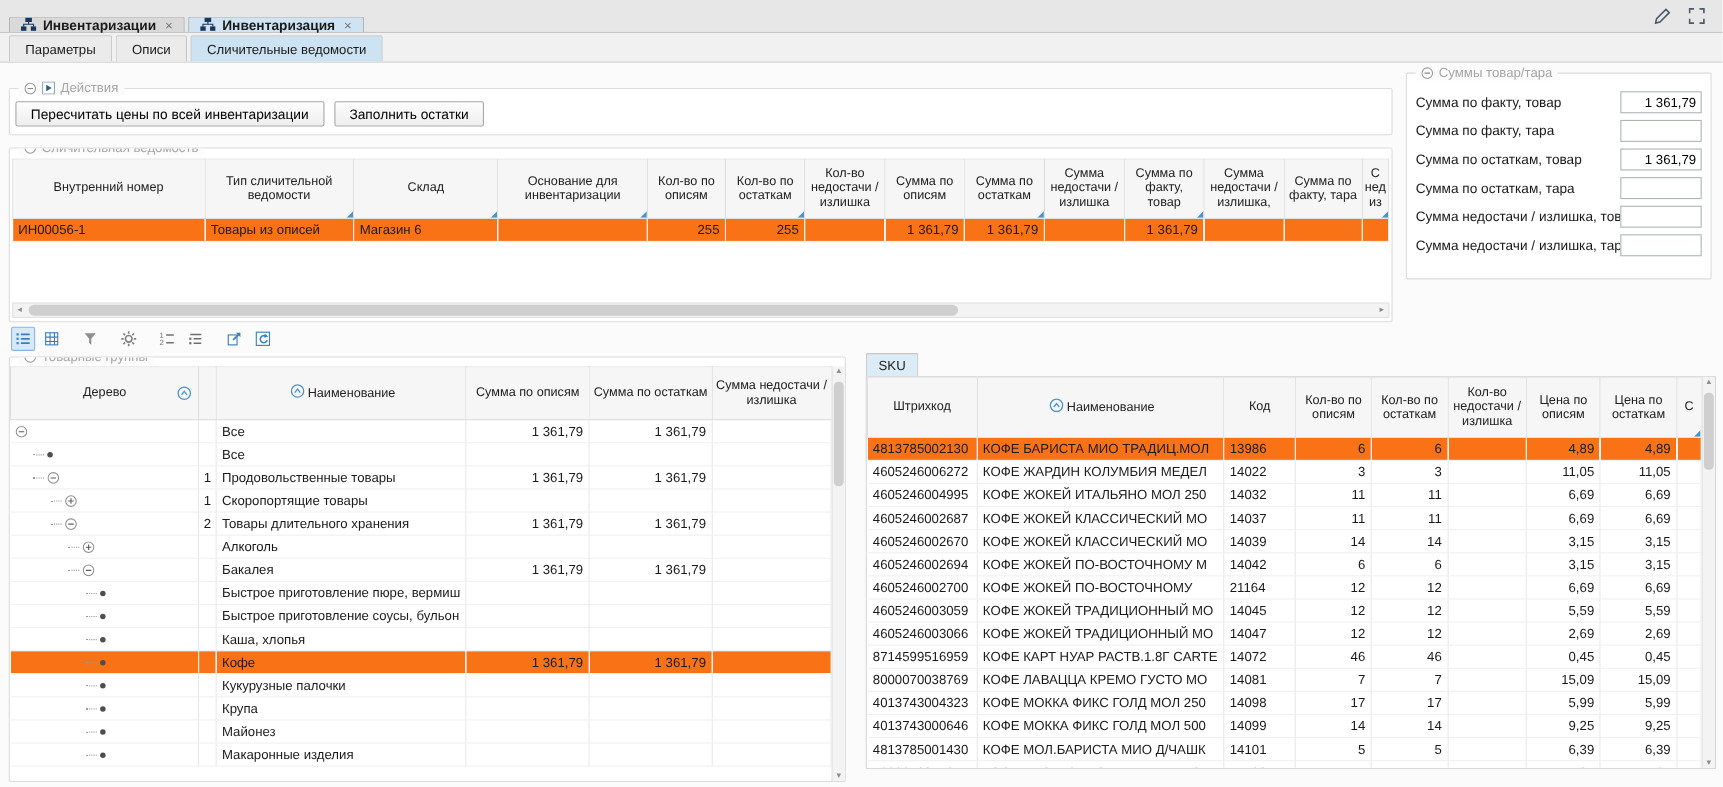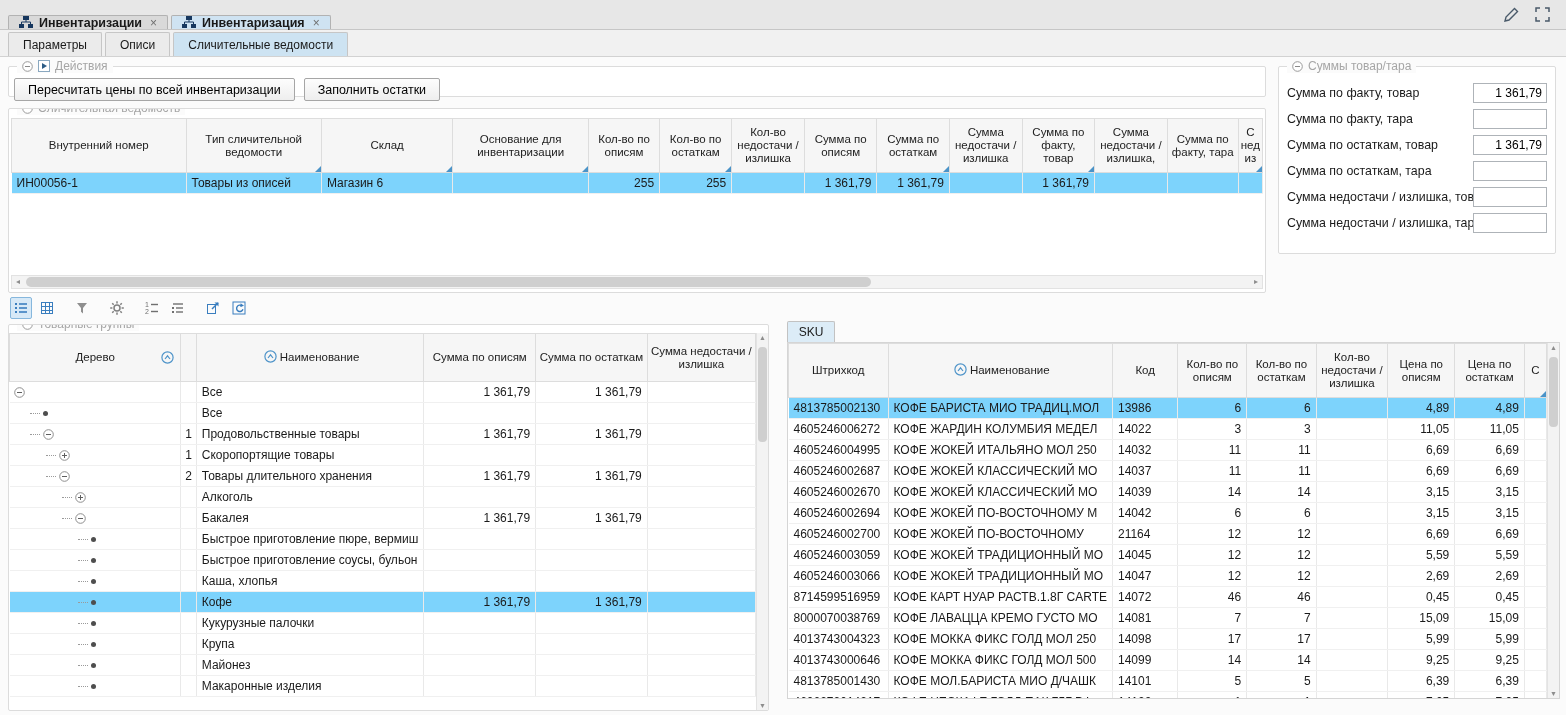--- a/index.html
+++ b/index.html
@@ -22,42 +22,42 @@
   .top-row{height:262px;display:flex}
   .top-left{flex:1;min-width:0;display:flex;flex-direction:column}
   .totals-col{width:292px}
   .bottom-row{flex:1;display:flex;min-height:0}
   .groups-col{width:775px;display:flex;flex-direction:column}
   .sku-col{flex:1;min-width:0;display:flex;flex-direction:column;padding:2px 6px 16px 12px}
 
   
   .gbox{position:relative;border:1px solid #dcdcdc;border-radius:2px;background:#fff}
   .glabel{position:absolute;top:-8px;left:8px;background:#fbfbfb;padding:0 5px;color:#a6a6a6;display:flex;align-items:center;gap:5px;font-size:12px;line-height:14px;white-space:nowrap}
-  .actions-box{margin:9px 8px 4px 8px;height:31px}
+  .actions-box{margin:23px 8px 4px 8px;height:43px}
   .actions-inner{display:flex;gap:9px;padding:11px 0 0 5px}
   .btn{height:23px;padding:0 13px;border:1px solid #a6a6a6;border-radius:2px;background:linear-gradient(#fdfdfd,#eeeeee);font-size:12.5px;font-family:inherit;cursor:default}
   .statement-box{margin:7px 8px 0 8px;flex:1;display:flex;flex-direction:column;overflow:hidden}
   .st-tablewrap{flex:1;overflow:hidden;margin:9px 2px 0 2px;background:#fff}
   .totals-box{margin:9px 10px 0 4px;height:188px;padding:15px 8px 0 8px}
   .groups-box{margin:5px 6px 4px 8px;flex:1;overflow:hidden}
   .groups-body{display:flex;height:100%;padding-top:8px}
   .groups-tablewrap{flex:1;overflow:hidden}
 
   
   .toolbar{height:26px;display:flex;align-items:center;gap:4px;padding:3px 0 0 10px}
   .tbtn{width:22px;height:22px;display:inline-flex;align-items:center;justify-content:center;border:1px solid transparent;border-radius:2px}
   .tbtn.sel{background:#d7e9f7;border-color:#86b7dd}
   .tbtn.gap{margin-left:9px}
 
   
   .tbl{border-collapse:collapse;table-layout:fixed;background:#fff}
   .tbl th{background:#f6f6f6;border:1px solid #ddd;font-weight:normal;font-size:11.5px;color:#222;text-align:center;vertical-align:middle;padding:2px 2px;position:relative;overflow:hidden;line-height:13px}
   .tbl td{border-right:1px solid #e9e9e9;border-bottom:1px solid #f0f0f0;padding:0 5px;height:21px;white-space:nowrap;overflow:hidden;font-size:12px;vertical-align:middle}
   .tbl td.num{text-align:right}
-  .tbl tr.selrow td{background:#7dd3fc}
+  .tbl tr.selrow td{background:#f97316}
   .st-tbl th{height:54px}
   .g-tbl th{height:48px}
   .sku-tbl th{height:54px}
   .tri{position:absolute;right:0;bottom:0;width:0;height:0;border-left:6px solid transparent;border-bottom:6px solid #4a93c8}
   .sorticon{display:inline-block;vertical-align:middle;margin:0 3px}
   .sorticon.abs-r{position:absolute;right:3px;top:50%;margin-top:-7px}
   .th-rel{position:relative}
 
   
   .treecell{padding:0 !important}

